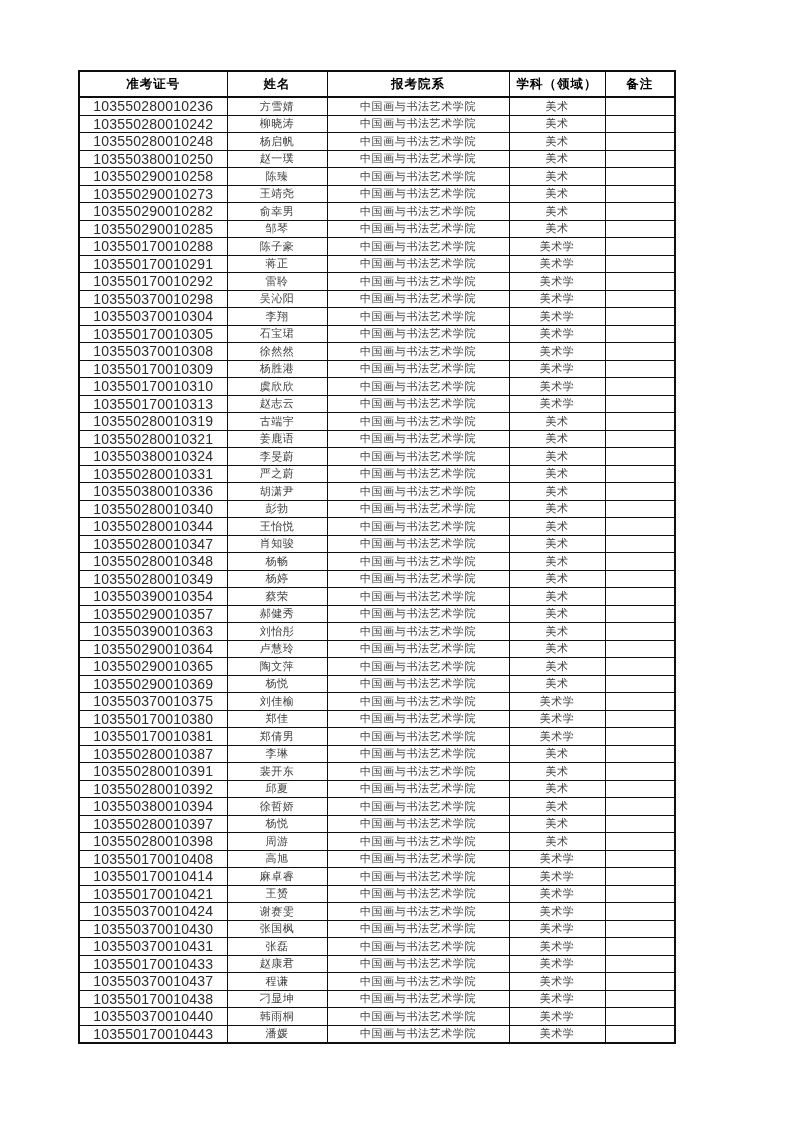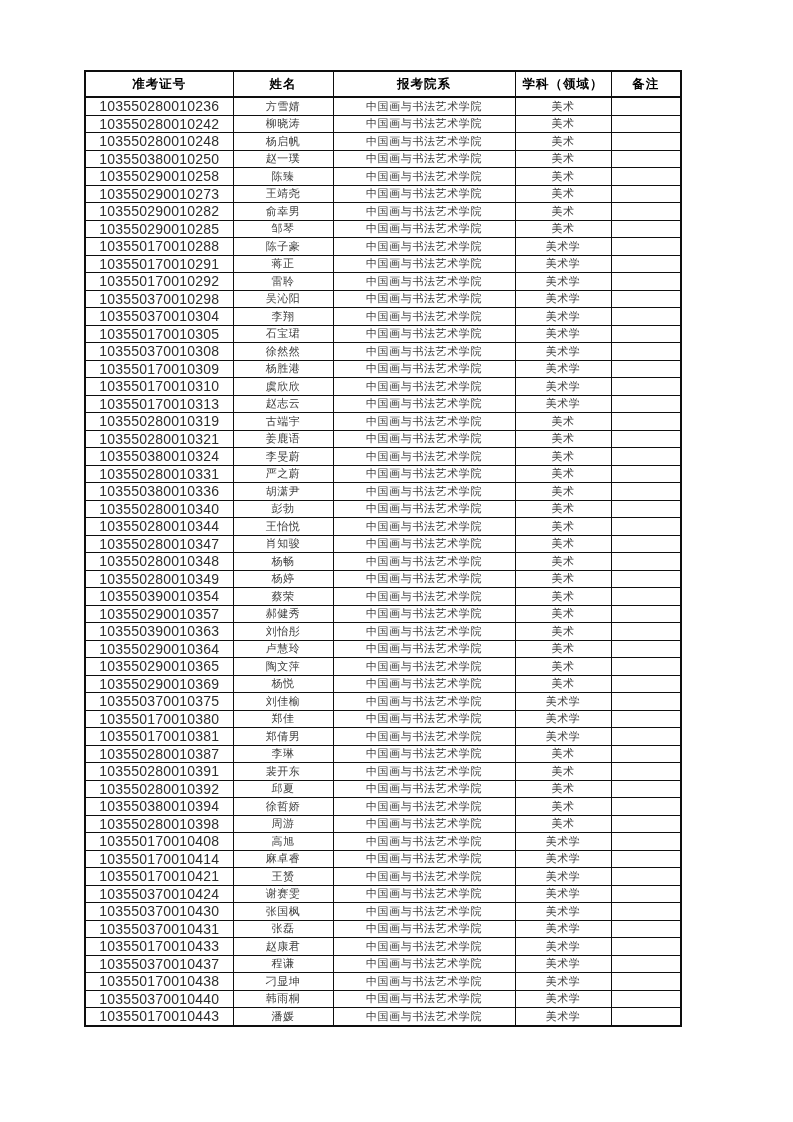--- a/index.html
+++ b/index.html
@@ -10,21 +10,21 @@
   .page {
     position: relative;
     width: 793px;
     height: 1122px;
     background: #ffffff;
     font-family: "Liberation Sans", "DejaVu Sans", sans-serif;
     overflow: hidden;
   }
   table.roster {
     position: absolute;
-    left: 84px;
+    left: 78px;
     top: 70px;
     width: 596px;
     border-collapse: collapse;
     table-layout: fixed;
     border: 2.5px solid #0e0e0e;
   }
   table.roster col.c-id   { width: 148px; }
   table.roster col.c-name { width: 100px; }
   table.roster col.c-dept { width: 182px; }
   table.roster col.c-subj { width: 96px;  }
@@ -367,20 +367,27 @@
           <td class="cell-note"></td>
         </tr>
         <tr>
           <td class="cell-id">103550380010394</td>
           <td class="cell-name">徐哲娇</td>
           <td class="cell-dept">中国画与书法艺术学院</td>
           <td class="cell-subj">美术</td>
           <td class="cell-note"></td>
         </tr>
         <tr>
+          <td class="cell-id">103550280010397</td>
+          <td class="cell-name">杨悦</td>
+          <td class="cell-dept">中国画与书法艺术学院</td>
+          <td class="cell-subj">美术</td>
+          <td class="cell-note"></td>
+        </tr>
+        <tr>
           <td class="cell-id">103550280010398</td>
           <td class="cell-name">周游</td>
           <td class="cell-dept">中国画与书法艺术学院</td>
           <td class="cell-subj">美术</td>
           <td class="cell-note"></td>
         </tr>
         <tr>
           <td class="cell-id">103550170010408</td>
           <td class="cell-name">高旭</td>
           <td class="cell-dept">中国画与书法艺术学院</td>

